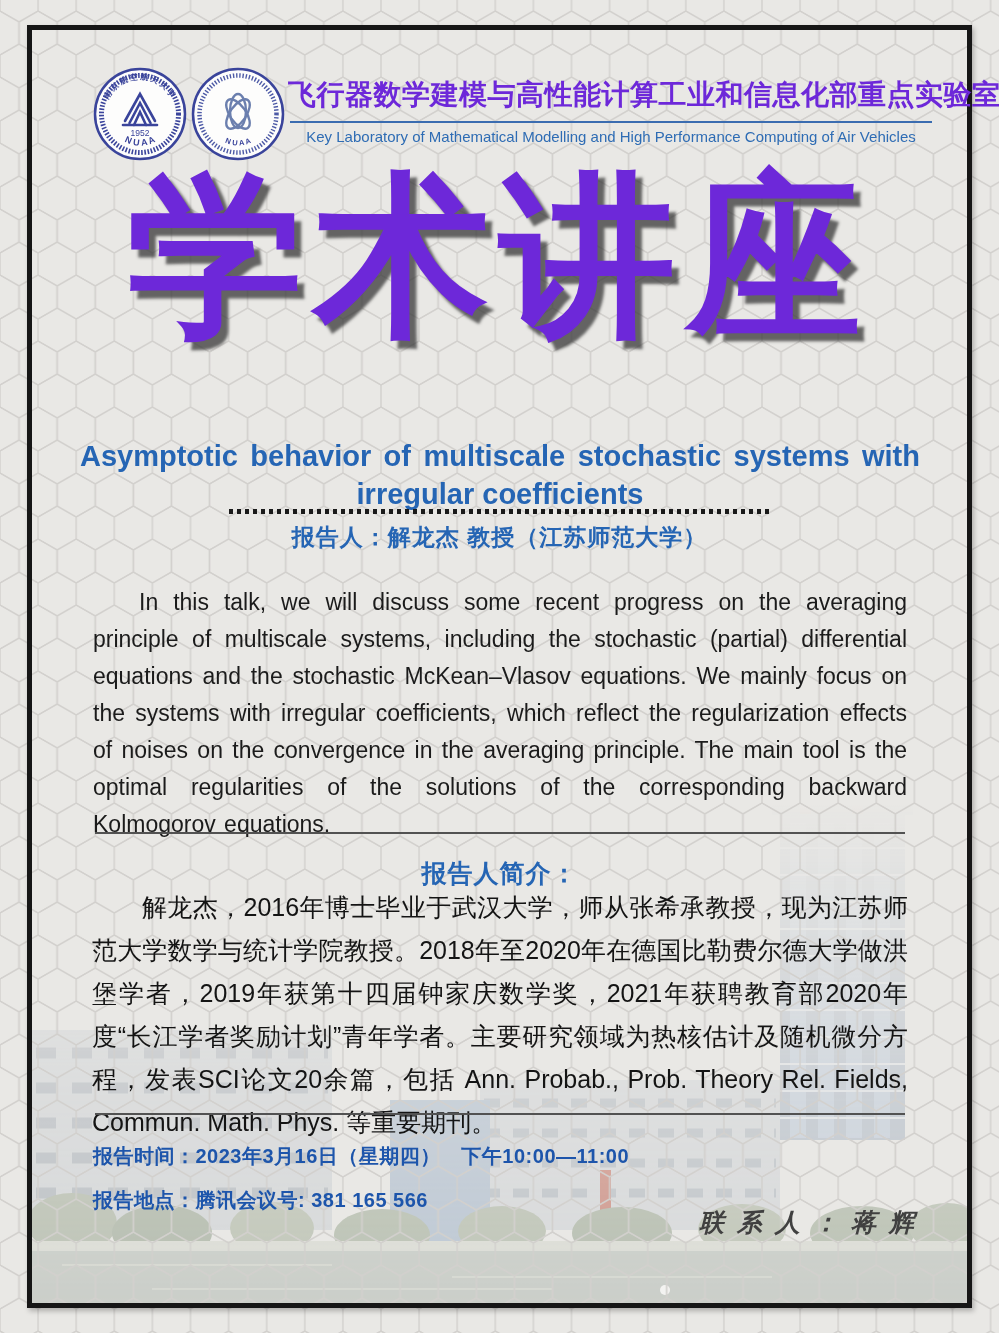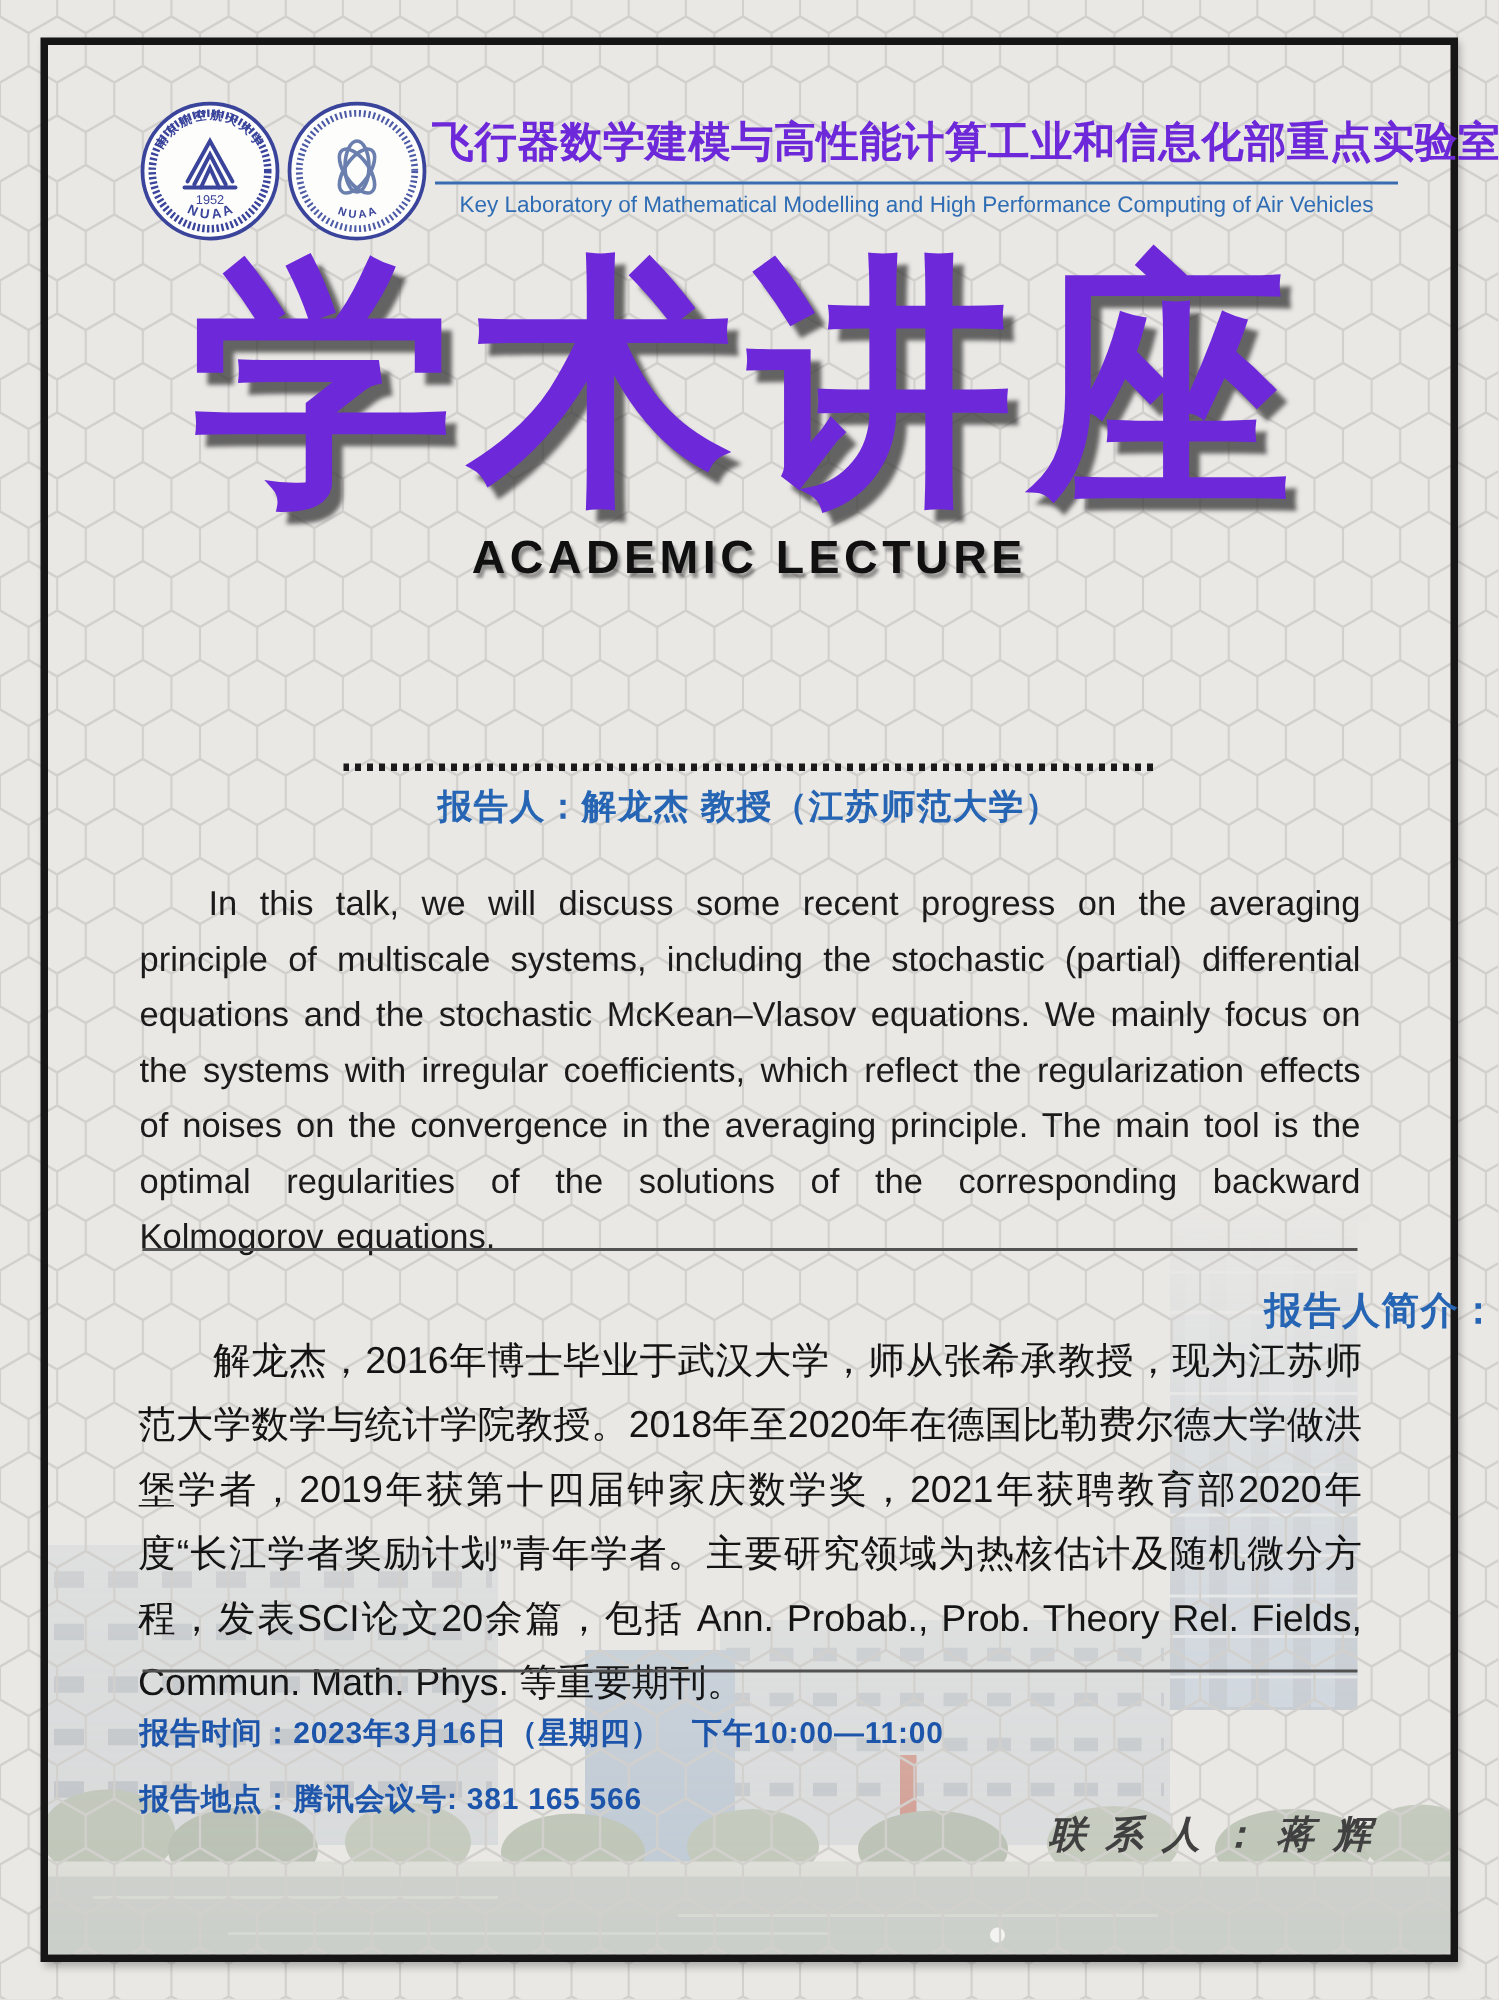--- a/index.html
+++ b/index.html
@@ -41,21 +41,21 @@
   
   .abstract{position:absolute;left:93px;top:584px;width:814px;
             font-size:23px;line-height:37px;color:#1b1b1b;
             text-align:justify;text-indent:2em;word-spacing:2px;}
 
   .rule{position:absolute;left:95px;width:810px;height:2px;background:#525252;}
   .rule.r1{top:832px;}
   .rule.r2{top:1113px;}
 
   
-  .bio-heading{position:absolute;left:0;top:857px;width:100%;text-align:right;
+  .bio-heading{position:absolute;left:0;top:857px;width:100%;text-align:center;
                font-size:25px;font-weight:bold;color:#2565b4;letter-spacing:1px;}
   .bio-text{position:absolute;left:92px;top:886px;width:816px;
             font-size:25px;line-height:43px;color:#141414;text-align:justify;text-indent:2em;}
 
   
   .details{position:absolute;left:93px;top:1134px;font-size:20px;font-weight:bold;
            color:#1d55ab;line-height:44px;letter-spacing:0.5px;}
   .details .row{white-space:nowrap;}
   .contact{position:absolute;right:72px;top:1206px;font-size:25px;font-weight:bold;
            font-style:italic;font-family:"DejaVu Serif",serif;color:#404040;letter-spacing:13px;}
@@ -201,22 +201,22 @@
       </text>
     </svg>
 
     <div class="header-text">
       <div class="lab-zh">飞行器数学建模与高性能计算工业和信息化部重点实验室</div>
       <div class="header-rule"></div>
       <div class="lab-en">Key Laboratory of Mathematical Modelling and High Performance Computing of Air Vehicles</div>
     </div>
 
     <div class="banner-zh">学术讲座</div>
-    <div class="banner-en">ACADEMIC LECTURE</div>
-
+
+    <div class="lect-title">Asymptotic behavior of multiscale stochastic systems with irregular coefficients</div>
     <div class="dotted-rule"></div>
     <div class="speaker">报告人：解龙杰 教授（江苏师范大学）</div>
 
     <div class="abstract">In this talk, we will discuss some recent progress on the averaging principle of multiscale systems, including the stochastic (partial) differential equations and the stochastic McKean–Vlasov equations. We mainly focus on the systems with irregular coefficients, which reflect the regularization effects of noises on the convergence in the averaging principle. The main tool is the optimal regularities of the solutions of the corresponding backward Kolmogorov equations.</div>
 
     <div class="rule r1"></div>
 
     <div class="bio-heading">报告人简介：</div>
     <div class="bio-text">解龙杰，2016年博士毕业于武汉大学，师从张希承教授，现为江苏师范大学数学与统计学院教授。2018年至2020年在德国比勒费尔德大学做洪堡学者，2019年获第十四届钟家庆数学奖，2021年获聘教育部2020年度“长江学者奖励计划”青年学者。主要研究领域为热核估计及随机微分方程，发表SCI论文20余篇，包括 Ann. Probab., Prob. Theory Rel. Fields, Commun. Math. Phys. 等重要期刊。</div>
 

